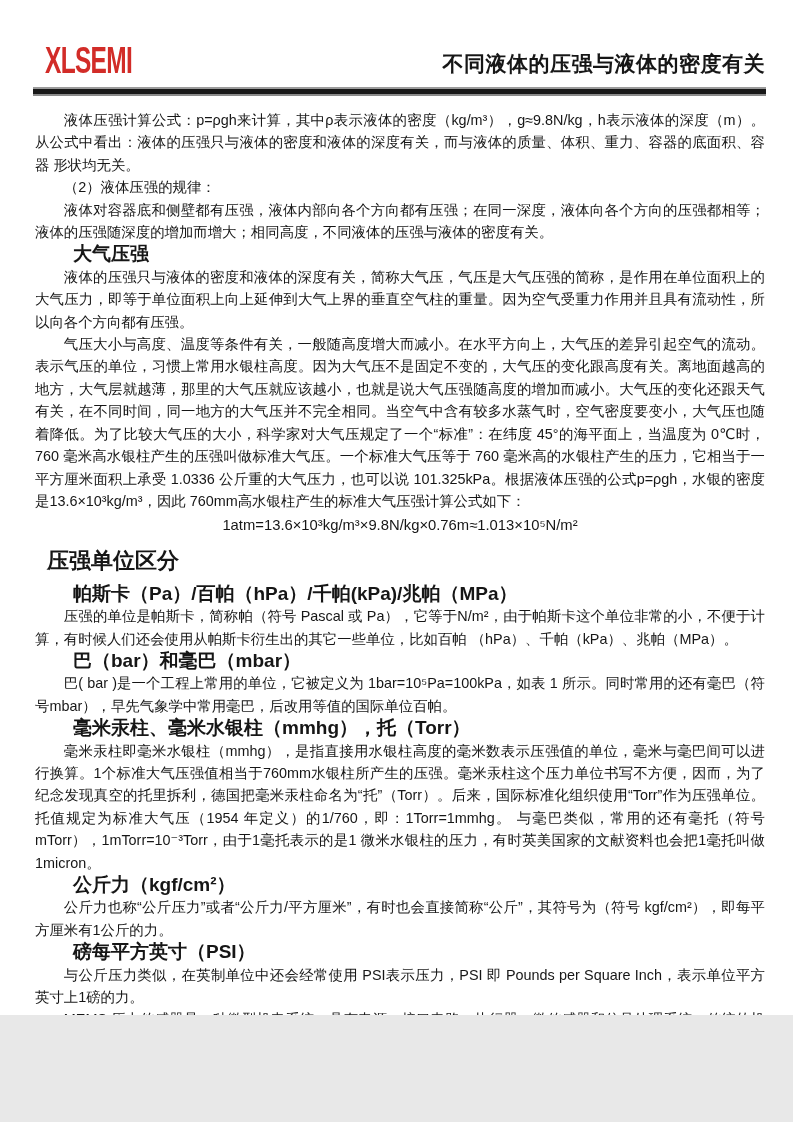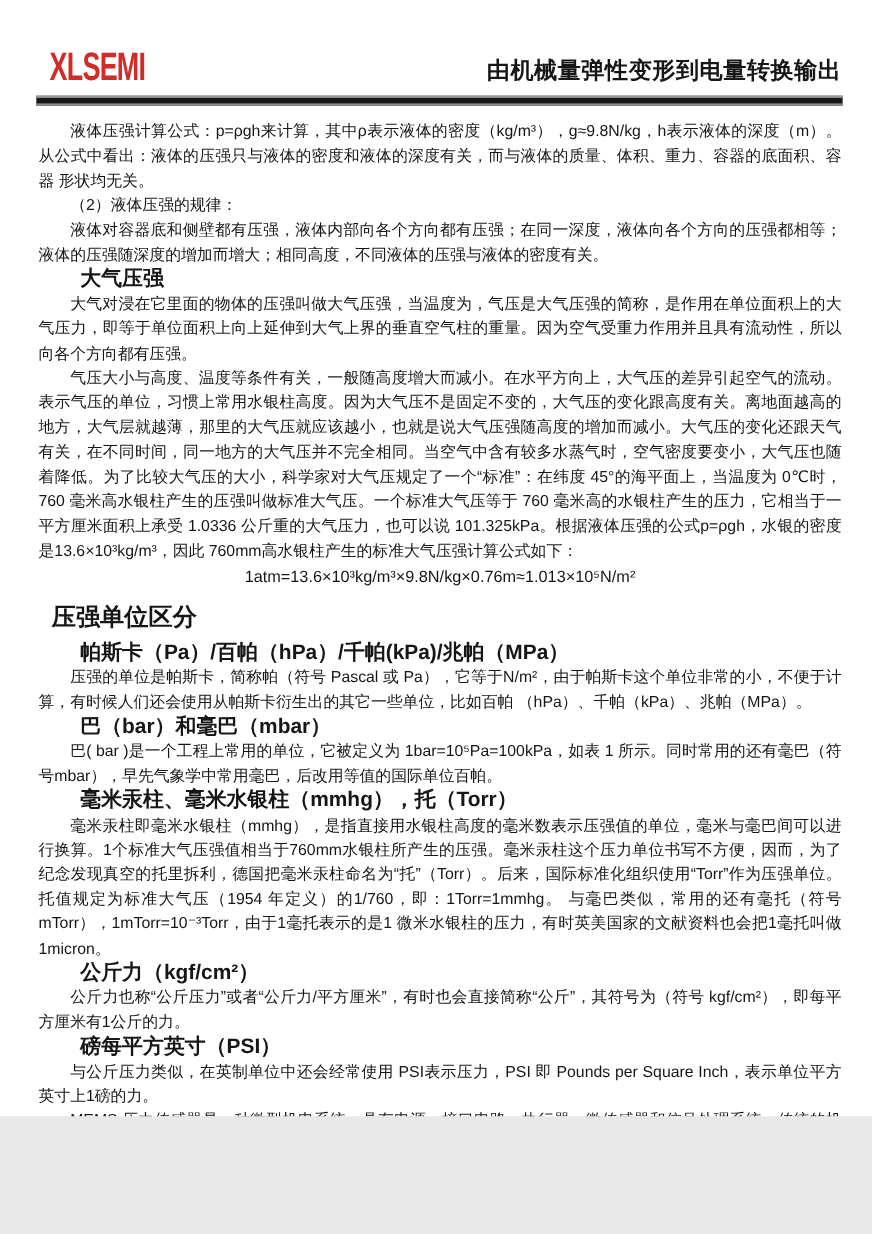--- a/index.html
+++ b/index.html
@@ -79,31 +79,31 @@
     text-align: center; font-size: 14.5px; font-weight: bold;
   }
 </style>
 </head>
 <body>
 
 <div class="page">
 
   <div class="header">
     <div class="logo" style="color: rgb(210, 44, 40);">XLSEMI</div>
-    <div class="company">由机械量弹性变形到电量转换输出</div>
+    <div class="company">不同液体的压强与液体的密度有关</div>
   </div>
 
   <div class="rule"></div>
 
   <div class="content">
     <p class="para">液体压强计算公式：p=ρgh来计算，其中ρ表示液体的密度（kg/m³），g≈9.8N/kg，h表示液体的深度（m）。 从公式中看出：液体的压强只与液体的密度和液体的深度有关，而与液体的质量、体积、重力、容器的底面积、容器 形状均无关。</p>
     <p class="para">（2）液体压强的规律：</p>
     <p class="para">液体对容器底和侧壁都有压强，液体内部向各个方向都有压强；在同一深度，液体向各个方向的压强都相等；液体的压强随深度的增加而增大；相同高度，不同液体的压强与液体的密度有关。</p>
     <h3 class="subhead">大气压强</h3>
-    <p class="para">大气对浸在它里面的物体的压强叫做大气压强，当温度为，气压是大气压强的简称，是作用在单位面积上的大气压力，即等于单位面积上向上延伸到大气上界的垂直空气柱的重量。因为空气受重力作用并且具有流动性，所以向各个方向都有压强。</p>
+    <p class="para">液体的压强只与液体的密度和液体的深度有关，简称大气压，气压是大气压强的简称，是作用在单位面积上的大气压力，即等于单位面积上向上延伸到大气上界的垂直空气柱的重量。因为空气受重力作用并且具有流动性，所以向各个方向都有压强。</p>
     <p class="para">气压大小与高度、温度等条件有关，一般随高度增大而减小。在水平方向上，大气压的差异引起空气的流动。表示气压的单位，习惯上常用水银柱高度。因为大气压不是固定不变的，大气压的变化跟高度有关。离地面越高的地方，大气层就越薄，那里的大气压就应该越小，也就是说大气压强随高度的增加而减小。大气压的变化还跟天气有关，在不同时间，同一地方的大气压并不完全相同。当空气中含有较多水蒸气时，空气密度要变小，大气压也随着降低。为了比较大气压的大小，科学家对大气压规定了一个“标准”：在纬度 45°的海平面上，当温度为 0℃时，760 毫米高水银柱产生的压强叫做标准大气压。一个标准大气压等于 760 毫米高的水银柱产生的压力，它相当于一平方厘米面积上承受 1.0336 公斤重的大气压力，也可以说 101.325kPa。根据液体压强的公式p=ρgh，水银的密度是13.6×10³kg/m³，因此 760mm高水银柱产生的标准大气压强计算公式如下：</p>
     <p class="formula">1atm=13.6×10³kg/m³×9.8N/kg×0.76m≈1.013×10⁵N/m²</p>
     <h2 class="bighead">压强单位区分</h2>
     <h3 class="subhead">帕斯卡（Pa）/百帕（hPa）/千帕(kPa)/兆帕（MPa）</h3>
     <p class="para">压强的单位是帕斯卡，简称帕（符号 Pascal 或 Pa），它等于N/m²，由于帕斯卡这个单位非常的小，不便于计算，有时候人们还会使用从帕斯卡衍生出的其它一些单位，比如百帕 （hPa）、千帕（kPa）、兆帕（MPa）。</p>
     <h3 class="subhead">巴（bar）和毫巴（mbar）</h3>
     <p class="para">巴( bar )是一个工程上常用的单位，它被定义为 1bar=10⁵Pa=100kPa，如表 1 所示。同时常用的还有毫巴（符号mbar），早先气象学中常用毫巴，后改用等值的国际单位百帕。</p>
     <h3 class="subhead">毫米汞柱、毫米水银柱（mmhg），托（Torr）</h3>
     <p class="para">毫米汞柱即毫米水银柱（mmhg），是指直接用水银柱高度的毫米数表示压强值的单位，毫米与毫巴间可以进行换算。1个标准大气压强值相当于760mm水银柱所产生的压强。毫米汞柱这个压力单位书写不方便，因而，为了纪念发现真空的托里拆利，德国把毫米汞柱命名为“托”（Torr）。后来，国际标准化组织使用“Torr”作为压强单位。托值规定为标准大气压（1954 年定义）的1/760，即：1Torr=1mmhg。 与毫巴类似，常用的还有毫托（符号mTorr），1mTorr=10⁻³Torr，由于1毫托表示的是1 微米水银柱的压力，有时英美国家的文献资料也会把1毫托叫做 1micron。</p>
     <h3 class="subhead">公斤力（kgf/cm²）</h3>

